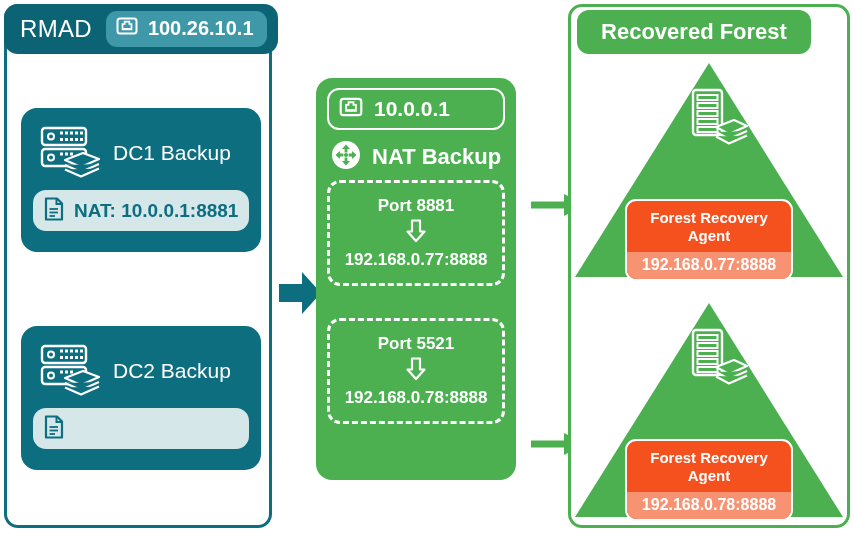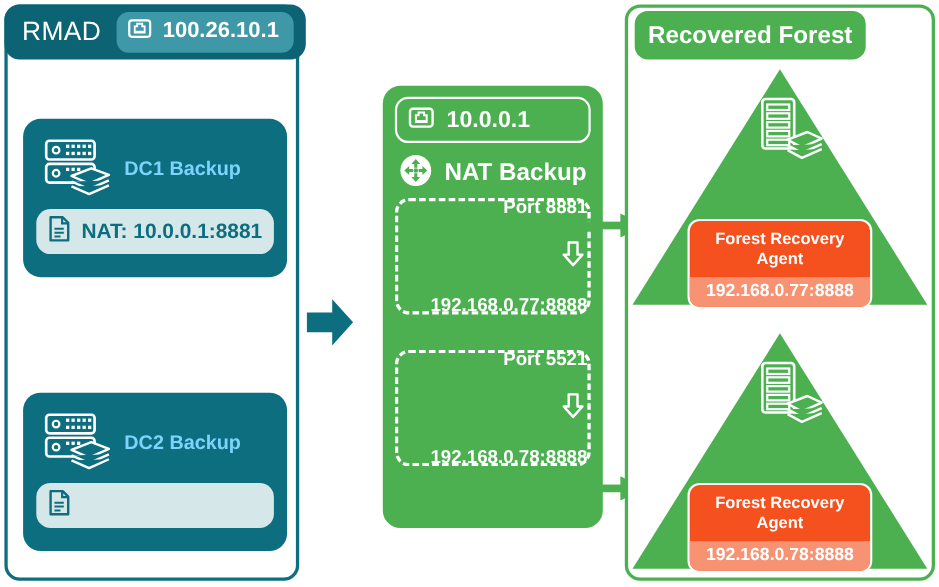--- a/index.html
+++ b/index.html
@@ -68,32 +68,32 @@
   .backup-card {
     position: absolute;
     left: 14px;
     width: 240px;
     background: #0d6e80;
     border-radius: 16px;
     box-sizing: border-box;
     padding: 12px 12px 14px 12px;
   }
   .backup-card.one { top: 101px; height: 144px; }
-  .backup-card.two { top: 350px; height: 144px; text-align: right; }
+  .backup-card.two { top: 319px; height: 144px; text-align: right; }
   .backup-row {
     display: flex;
     align-items: center;
     gap: 10px;
     height: 66px;
     padding-left: 6px;
   }
   .backup-title {
-    color: #7dd3fc;
-    font-size: 18px;
-    font-weight: bold;
+    color: #ffffff;
+    font-size: 21px;
+    font-weight: normal;
   }
   .nat-pill {
     margin-top: 4px;
     background: #d5e7e9;
     border-radius: 13px;
     height: 41px;
     display: flex;
     align-items: center;
     gap: 9px;
     padding-left: 10px;
@@ -107,21 +107,21 @@
   
   .teal-arrow {
     position: absolute;
     left: 278px;
     top: 268px;
   }
 
   
   .nat-panel {
     position: absolute;
-    left: 348px;
+    left: 316px;
     top: 78px;
     width: 200px;
     height: 402px;
     background: #4cb050;
     border-radius: 16px;
     box-sizing: border-box;
     padding: 10px 11px;
   }
   .nat-ip-badge {
     display: flex;
@@ -151,23 +151,23 @@
     font-size: 22px;
     font-weight: bold;
   }
   .rule-box {
     border: 3px dashed #ffffff;
     border-radius: 13px;
     box-sizing: border-box;
     height: 106px;
     display: flex;
     flex-direction: column;
-    align-items: flex-end;
+    align-items: center;
     justify-content: center;
-    gap: 19px;
+    gap: 2px;
   }
   .rule-box.second { margin-top: 32px; }
   .rule-port {
     color: #ffffff;
     font-size: 17px;
     font-weight: bold;
   }
   .rule-target {
     color: #ffffff;
     font-size: 17px;
@@ -189,21 +189,21 @@
     border: 3px solid #4cb050;
     border-radius: 14px;
     box-sizing: border-box;
     background: #ffffff;
     overflow: hidden;
   }
   .forest-header {
     position: absolute;
     left: 6px;
     top: 3px;
-    width: 210px;
+    width: 234px;
     height: 44px;
     background: #4cb050;
     border-radius: 12px;
     display: flex;
     align-items: center;
     justify-content: center;
   }
   .forest-title {
     color: #ffffff;
     font-size: 22px;

